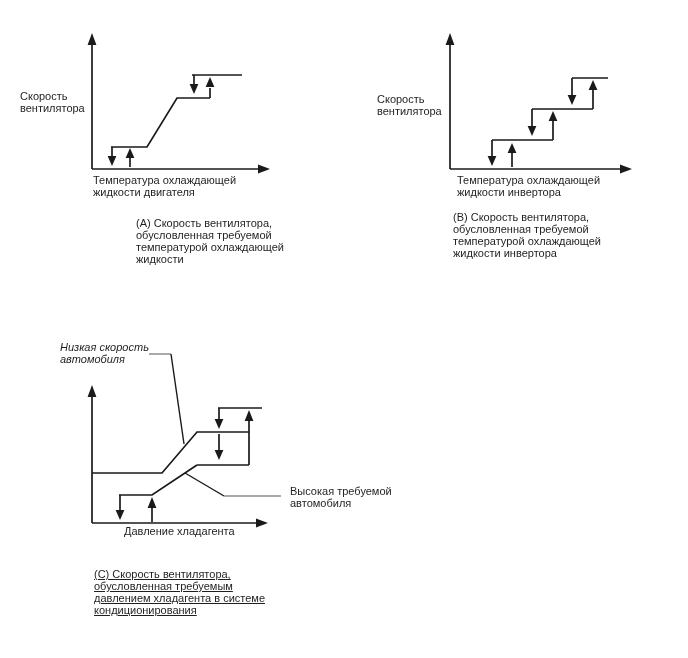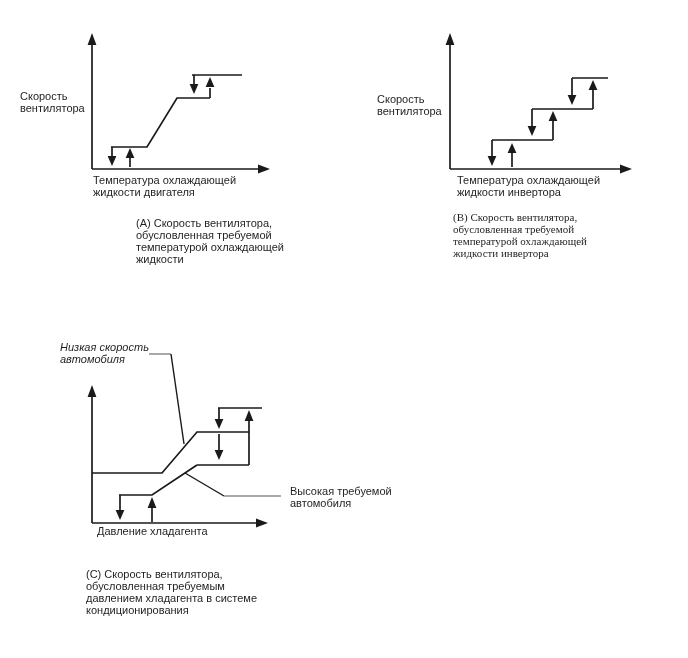--- a/index.html
+++ b/index.html
@@ -117,28 +117,28 @@
 жидкости двигателя</div>
   <div class="lbl" style="left:88px;top:217px;margin-left:48px;">(A) Скорость вентилятора,
 обусловленная требуемой
 температурой охлаждающей
 жидкости</div>
 
   <div class="lbl" style="left:377px;top:93px;">Скорость
 вентилятора</div>
   <div class="lbl" style="left:457px;top:174px;">Температура охлаждающей
 жидкости инвертора</div>
-  <div class="lbl" style="left:453px;top:211px;font-family:Liberation Serif, serif;">(B) Скорость вентилятора,
+  <div class="lbl" style="left:453px;top:211px;">(B) Скорость вентилятора,
 обусловленная требуемой
 температурой охлаждающей
 жидкости инвертора</div>
 
   <div class="lbl" style="left:60px;top:341px;font-style:italic;">Низкая скорость
 автомобиля</div>
   <div class="lbl" style="left:290px;top:485px;">Высокая требуемой
 автомобиля</div>
-  <div class="lbl" style="left:97px;top:525px;">Давление хладагента</div>
-  <div class="lbl" style="left:86px;top:568px;">(C) Скорость вентилятора,
+  <div class="lbl" style="left:124px;top:525px;">Давление хладагента</div>
+  <div class="lbl" style="left:94px;top:568px;text-decoration:underline;">(C) Скорость вентилятора,
 обусловленная требуемым
 давлением хладагента в системе
 кондиционирования</div>
 
 </div>
 
 </body></html>

